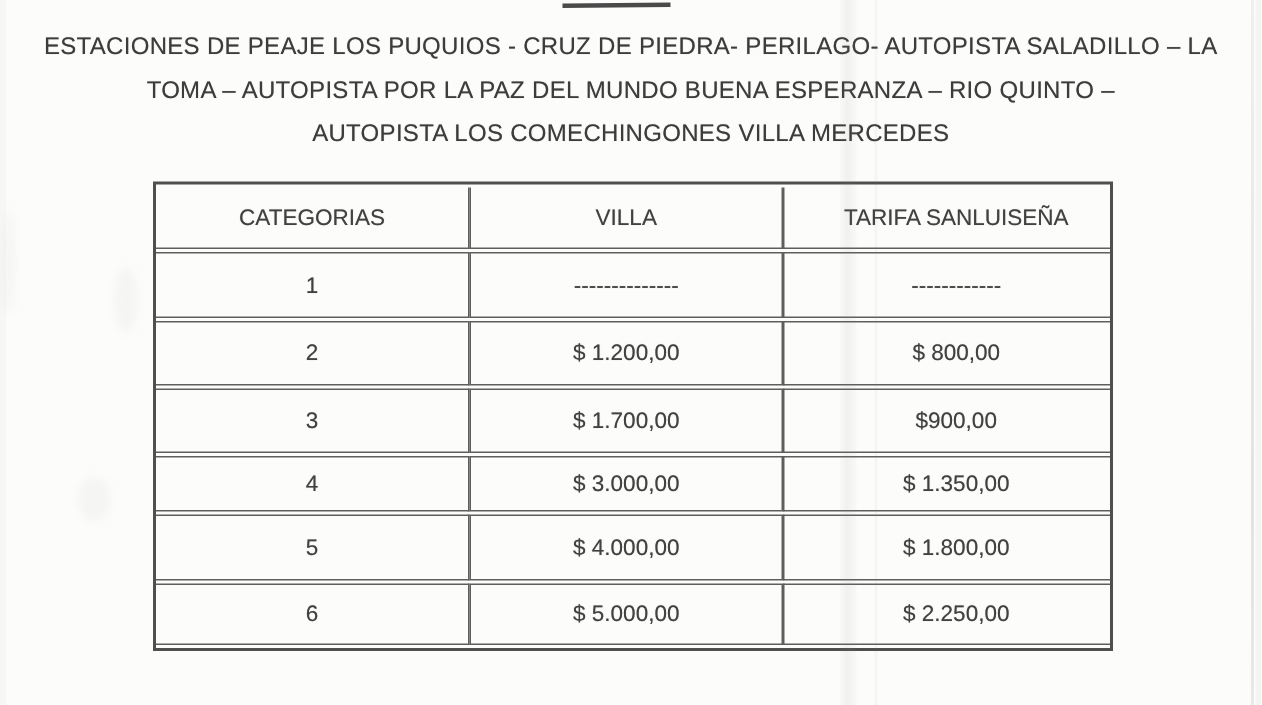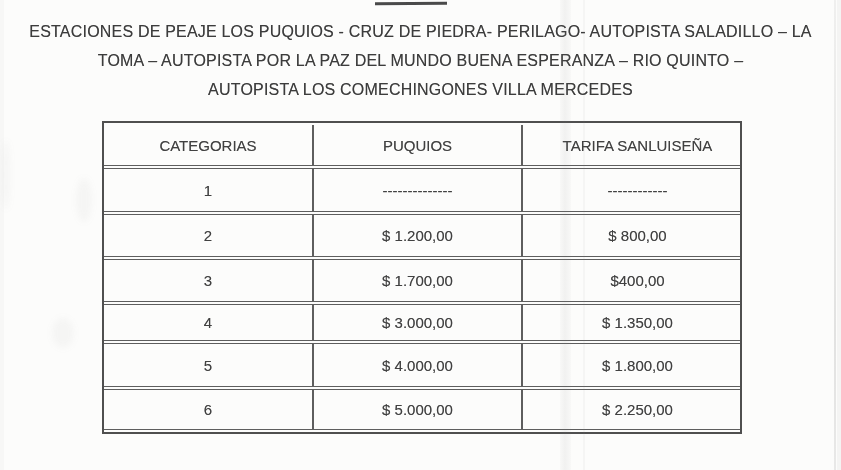--- a/index.html
+++ b/index.html
@@ -118,39 +118,39 @@
 
   <table class="rates">
     <colgroup>
         <col class="c1">
         <col class="c2">
         <col class="c3">
       </colgroup>
     <thead>
       <tr class="hrow">
         <th>CATEGORIAS</th>
-        <th>PUQUIOS</th>
+        <th>VILLA</th>
         <th>TARIFA SANLUISEÑA</th>
       </tr>
     </thead>
     <tbody>
       <tr class="r1">
         <td>1</td>
         <td class="dashes">--------------</td>
         <td class="dashes">------------</td>
       </tr>
       <tr class="r2">
         <td>2</td>
         <td>$ 1.200,00</td>
         <td>$ 800,00</td>
       </tr>
       <tr class="r3">
         <td>3</td>
         <td>$ 1.700,00</td>
-        <td>$400,00</td>
+        <td>$900,00</td>
       </tr>
       <tr class="r4">
         <td>4</td>
         <td>$ 3.000,00</td>
         <td>$ 1.350,00</td>
       </tr>
       <tr class="r5">
         <td>5</td>
         <td>$ 4.000,00</td>
         <td>$ 1.800,00</td>

